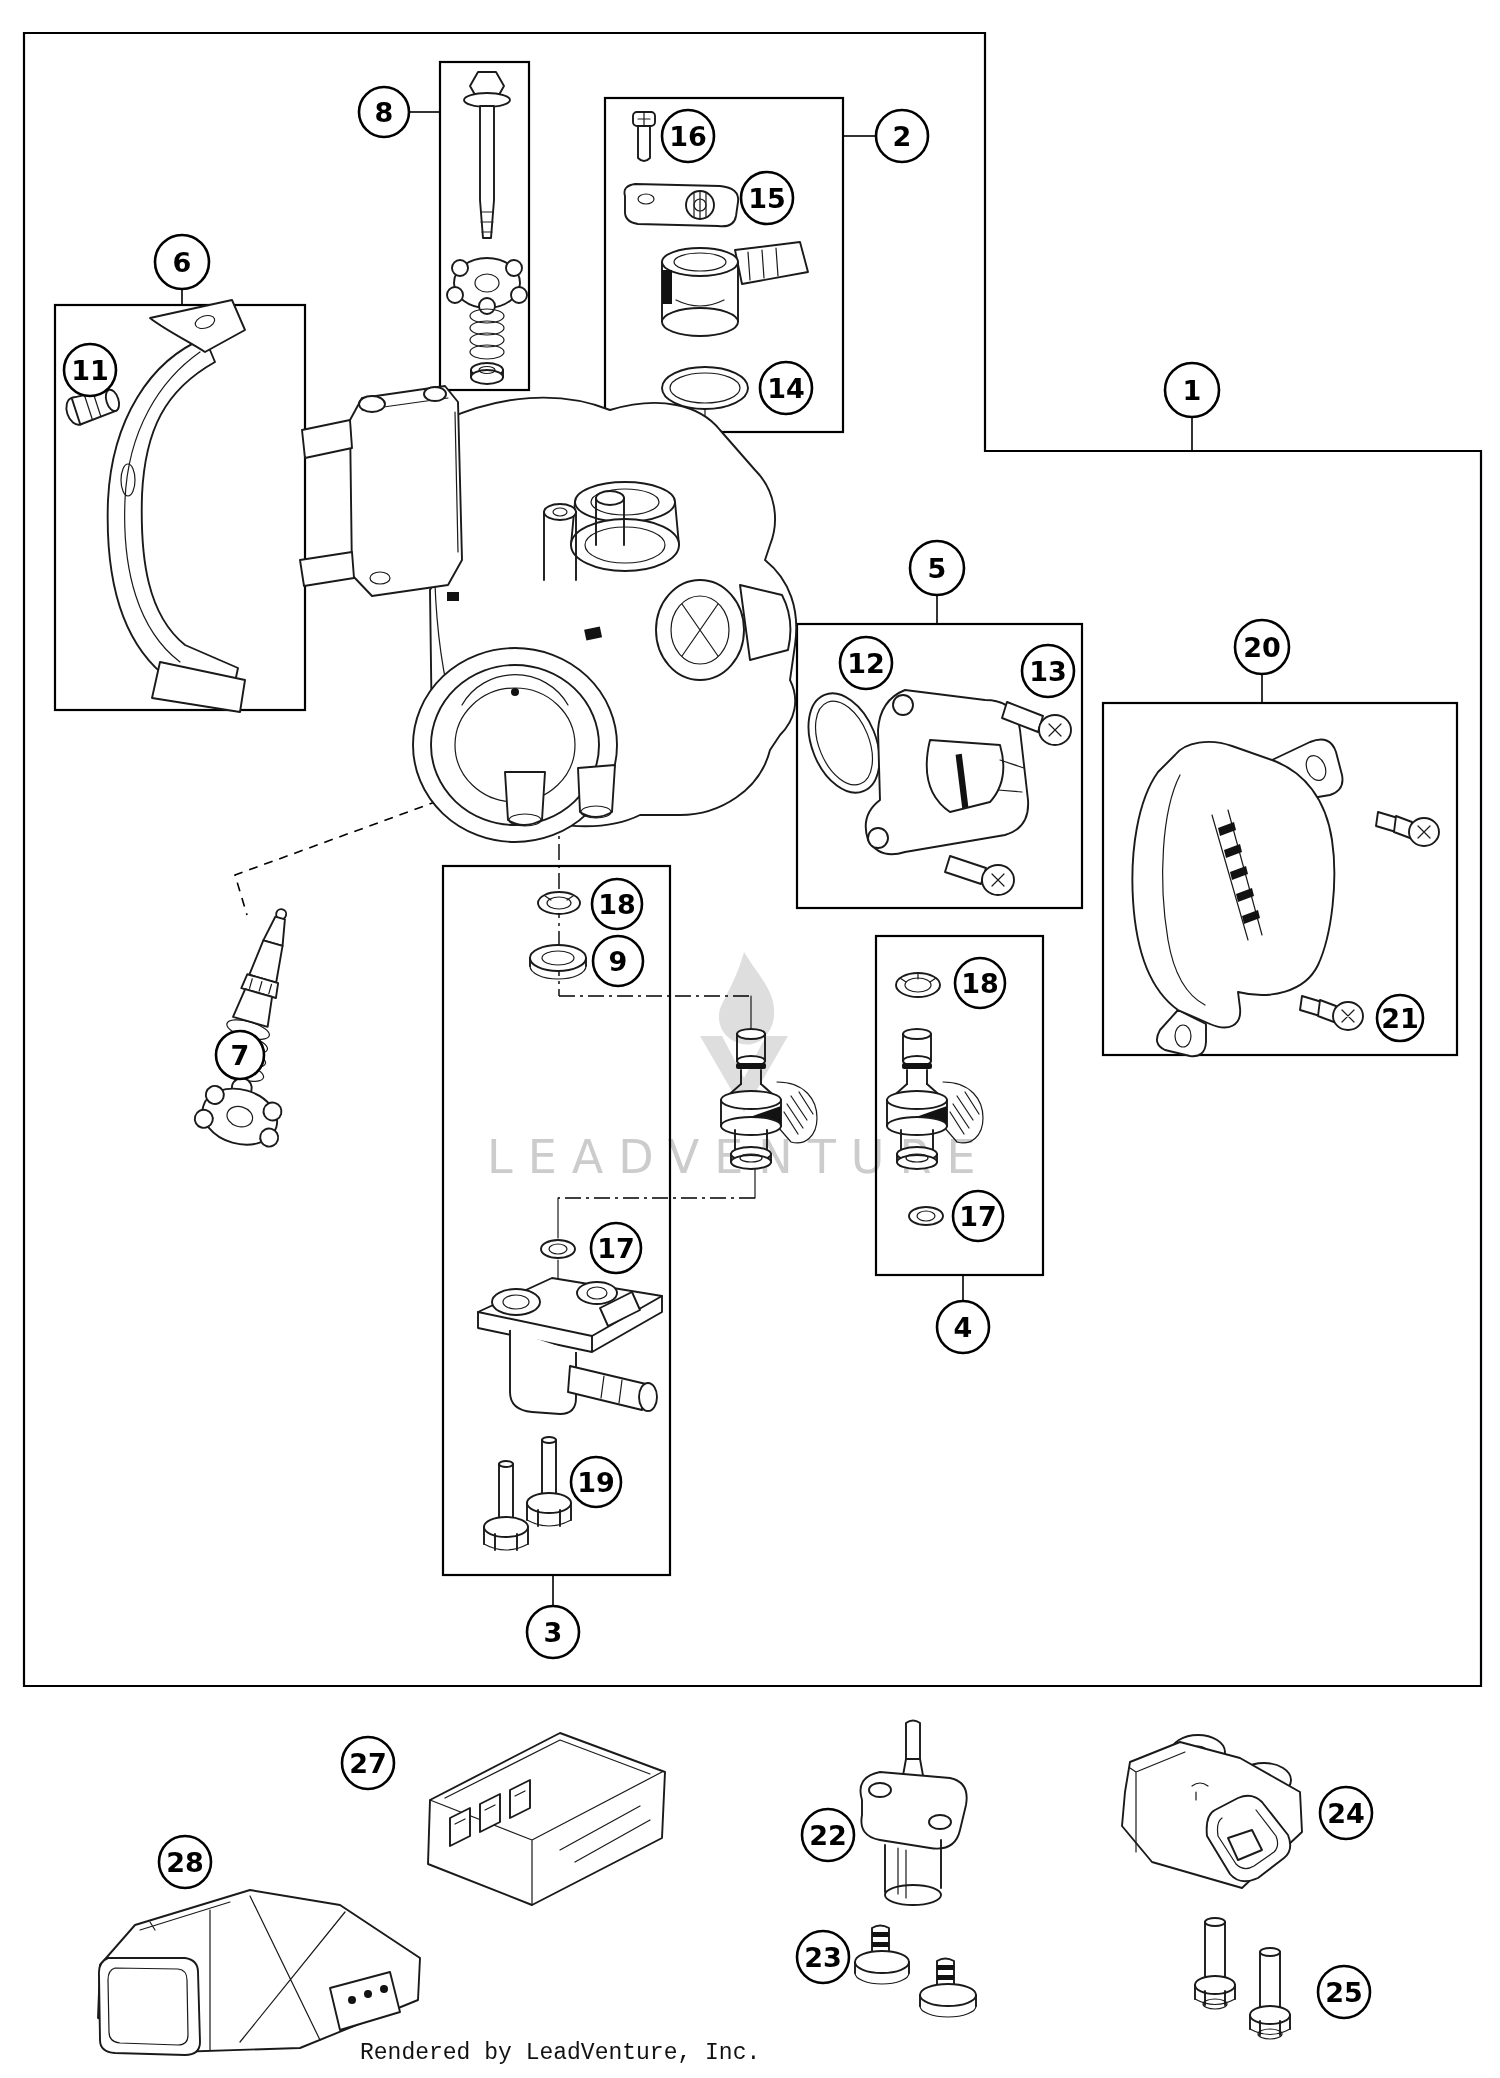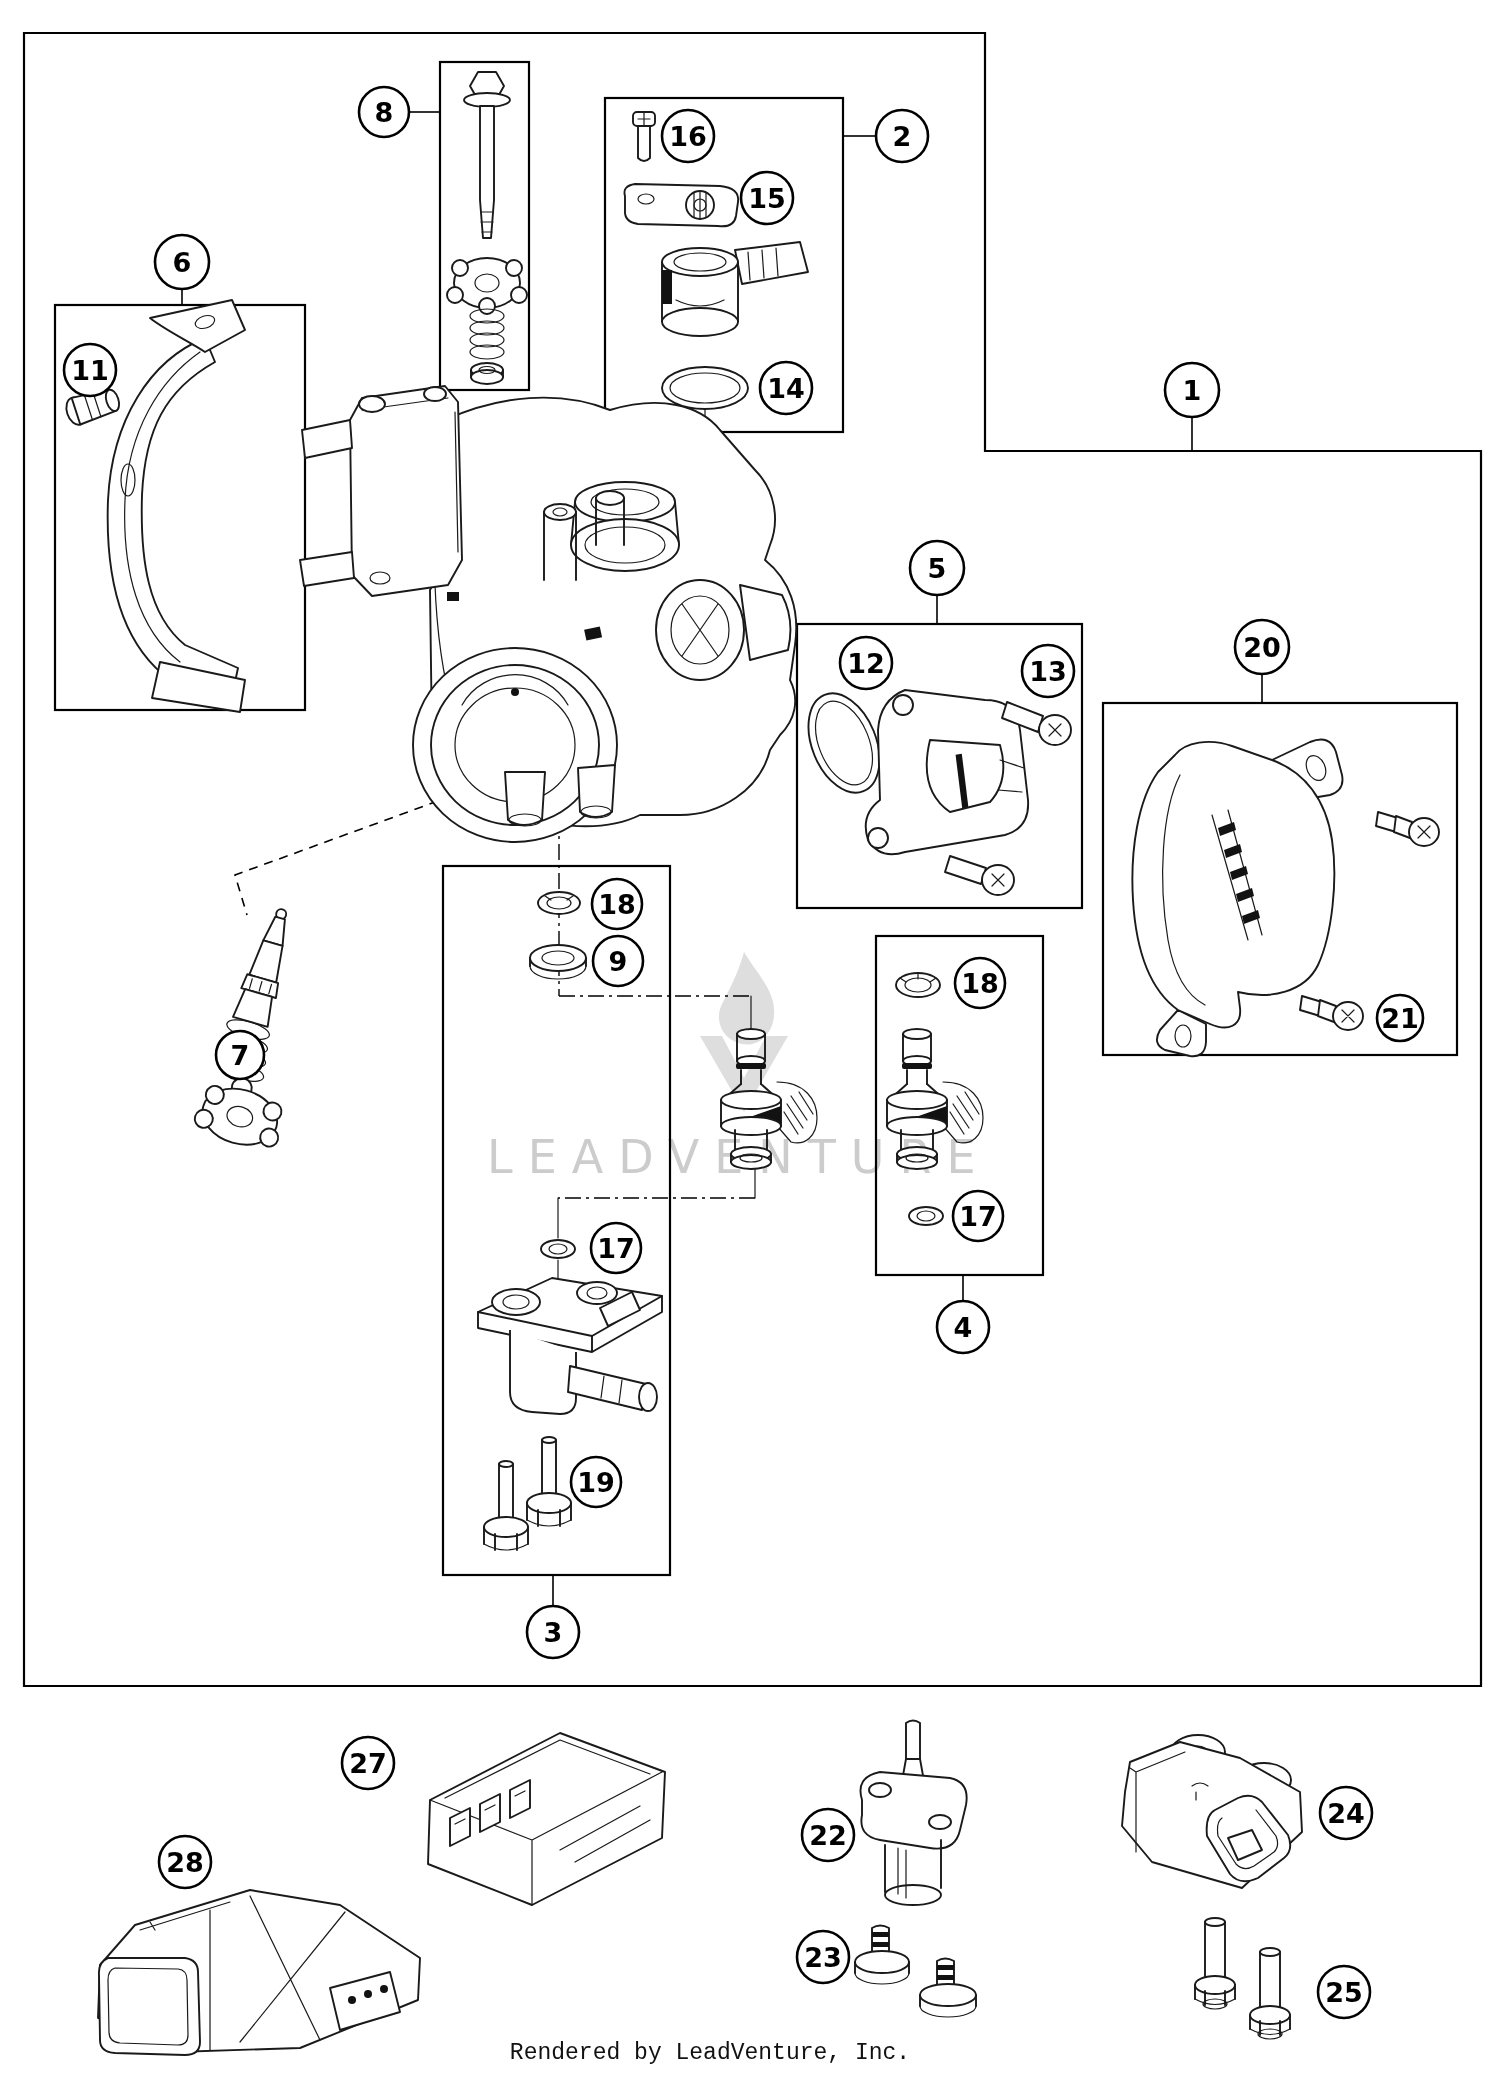--- a/index.html
+++ b/index.html
@@ -13,21 +13,21 @@
   .blk{fill:#121212;stroke:none;}
   .leader{fill:none;stroke:#000;stroke-width:1.6px;}
   .dashdot{fill:none;stroke:#000;stroke-width:1.4px;stroke-dasharray:16 5 3 5;}
   .dashed{fill:none;stroke:#000;stroke-width:1.6px;stroke-dasharray:9 7;}
   .callout-circle{fill:#fff;stroke:#000;stroke-width:2.6px;}
   .callout-num{font-family:"DejaVu Sans","Liberation Sans",sans-serif;font-weight:bold;
                font-size:27px;fill:#000;text-anchor:middle;}
   .wm-text{font-family:"DejaVu Sans","Liberation Sans",sans-serif;font-size:46px;font-weight:500;
            letter-spacing:15px;fill:#cccccc;}
   .wm-glyph{fill:#dedede;stroke:none;}
-  #footer-credit{position:absolute;left:360px;top:2040px;width:700px;text-align:center;
+  #footer-credit{position:absolute;left:360px;top:2040px;width:700px;text-align:left;
                  font-family:"Liberation Mono","DejaVu Sans Mono",monospace;
                  font-size:23px;color:#111;}
 </style>
 </head>
 <body>
 
 <div id="stage">
 
 <svg width="1500" height="2078" viewBox="0 0 1500 2078">
 

